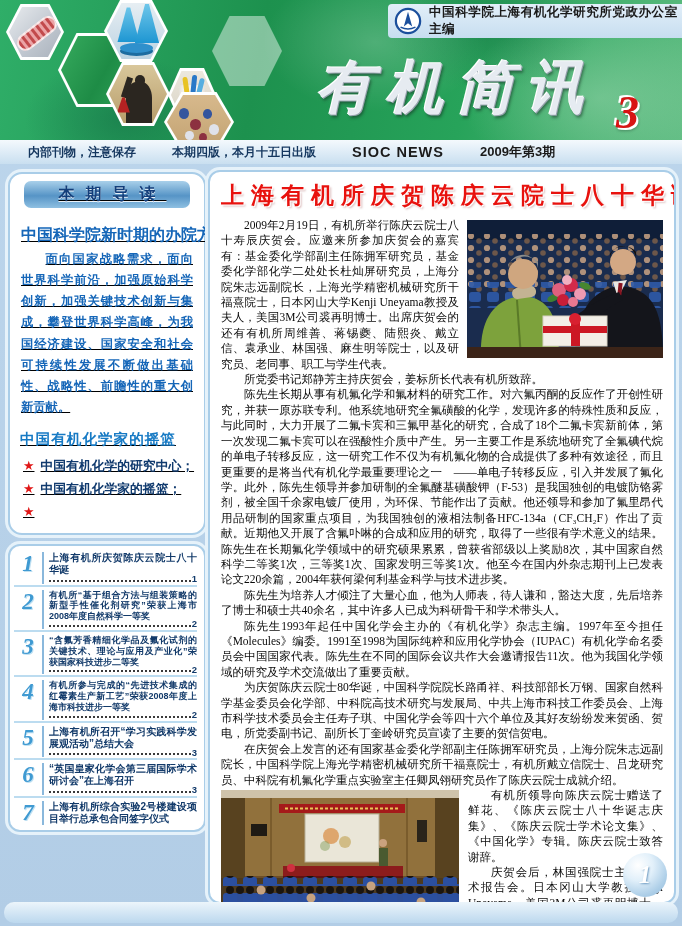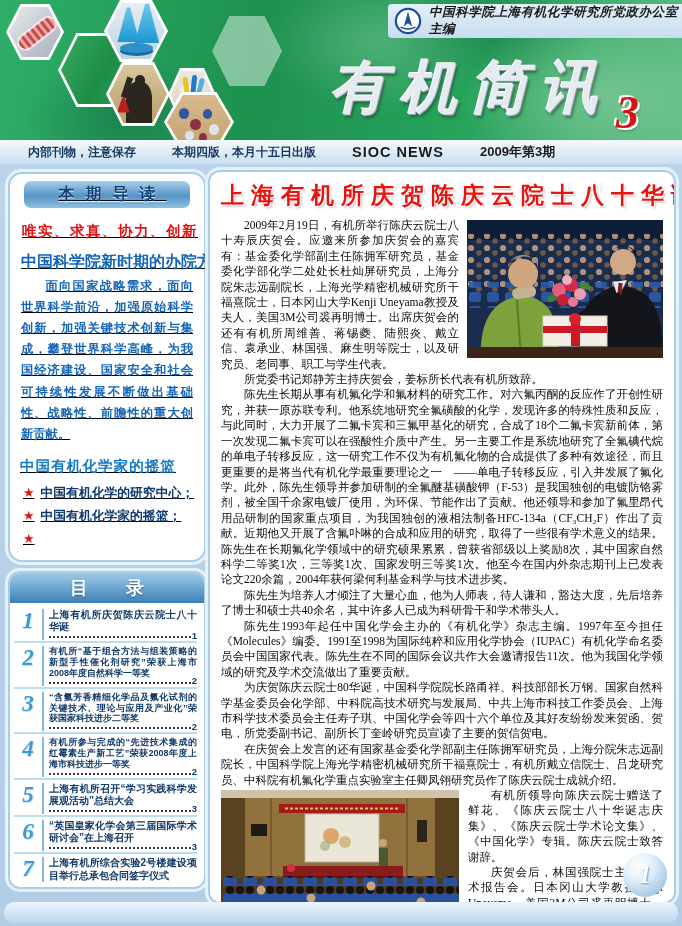--- a/index.html
+++ b/index.html
@@ -57,24 +57,24 @@
   .a1{left:18%;top:24%;width:16%;height:20%;background:#34559e;}
   .a2{left:36%;top:44%;width:17%;height:21%;background:#8c3040;}
   .a3{left:56%;top:26%;width:15%;height:19%;background:#34559e;}
   .a4{left:66%;top:54%;width:16%;height:20%;background:#dfe2ea;}
   .a5{left:28%;top:66%;width:14%;height:18%;background:#dfe2ea;}
   .a6{left:50%;top:70%;width:13%;height:17%;background:#8c3040;}
   
   .publisher{position:absolute;left:388px;top:4px;width:294px;height:34px;
     background:linear-gradient(#e2eff9,#c7def0);border-radius:4px 0 0 4px;
     display:flex;align-items:center;gap:7px;padding-left:6px;box-sizing:border-box;}
-  .publisher .txt{font-size:12.6px;font-weight:bold;color:#1a1a1a;letter-spacing:.5px;font-style:italic;}
+  .publisher .txt{font-size:12.6px;font-weight:bold;color:#1a1a1a;letter-spacing:.5px;}
   .logo{width:28px;height:28px;flex:0 0 auto;}
   
-  .jtitle{position:absolute;left:330px;top:50px;
+  .jtitle{position:absolute;left:316px;top:50px;
     font-family:"Liberation Serif","DejaVu Serif",serif;font-style:italic;font-weight:bold;
     font-size:57px;letter-spacing:13px;color:#e6ebf1;white-space:nowrap;
     text-shadow:-1px -1px 0 #ffffff,1px 1px 0 #96a2ac,2px 3px 3px rgba(20,50,35,.55);}
   .issue-num{position:absolute;left:616px;top:86px;
     font-family:"Liberation Serif","DejaVu Serif",serif;font-style:italic;font-weight:bold;
     font-size:46px;color:#d81414;text-shadow:-2px -2px 0 #fff,2px 2px 0 #fff,2px 3px 3px rgba(0,0,0,.3);}
   
   .infobar{position:absolute;left:0;top:140px;width:682px;height:24px;
     background:linear-gradient(#f4f9fd,#c9dff0);display:flex;align-items:center;
     gap:36px;padding-left:28px;box-sizing:border-box;
@@ -210,40 +210,38 @@
   <span>本期四版，本月十五日出版</span>
   <span class="latin">SIOC NEWS</span>
   <span class="issue">2009年第3期</span>
 </div>
 
 <div class="sidebar">
 
   <div class="panel guide">
     <div class="guide-tab">本期导读</div>
     <div class="slogans">
-      <div class="slogan">唯实、求真、协力、创新</div>
     </div>
     <div class="policy-title">中国科学院新时期的办院方针</div>
     <div class="policy-body">面向国家战略需求，面向世界科学前沿，加强原始科学创新，加强关键技术创新与集成，攀登世界科学高峰，为我国经济建设、国家安全和社会可持续性发展不断做出基础性、战略性、前瞻性的重大创新贡献。</div>
     <div class="goal-title">中国有机化学家的摇篮</div>
     <div class="goal">
       <span class="star">★</span>
       <span>中国有机化学的研究中心；</span>
     </div>
     <div class="goal">
       <span class="star">★</span>
       <span>中国有机化学家的摇篮；</span>
     </div>
     <div class="goal">
       <span class="star">★</span>
     </div>
   </div>
 
   <div class="toc">
-    <div class="toc-head">目　录</div>
     <div class="toc-list">
 
       <div class="toc-row">
         <div class="toc-num">1</div>
         <div class="toc-body">
             <div class="toc-title">上海有机所庆贺陈庆云院士八十华诞</div>
           <div class="toc-leader">
               <span class="dots"></span>
               <span class="toc-page">1</span>
             </div>

